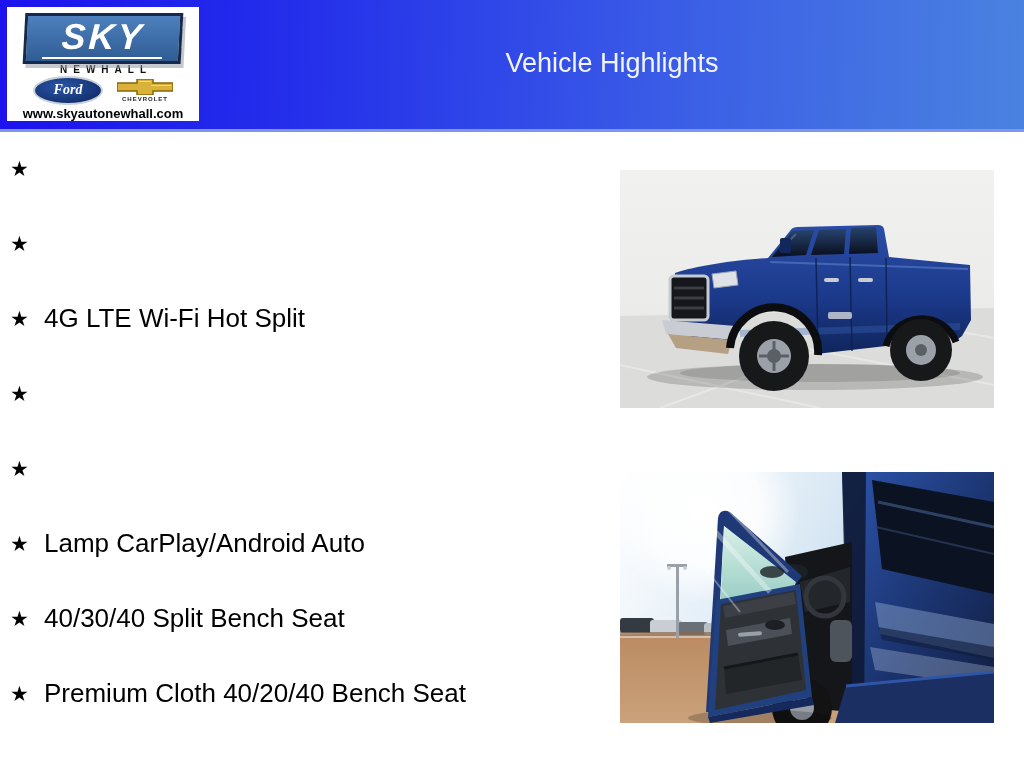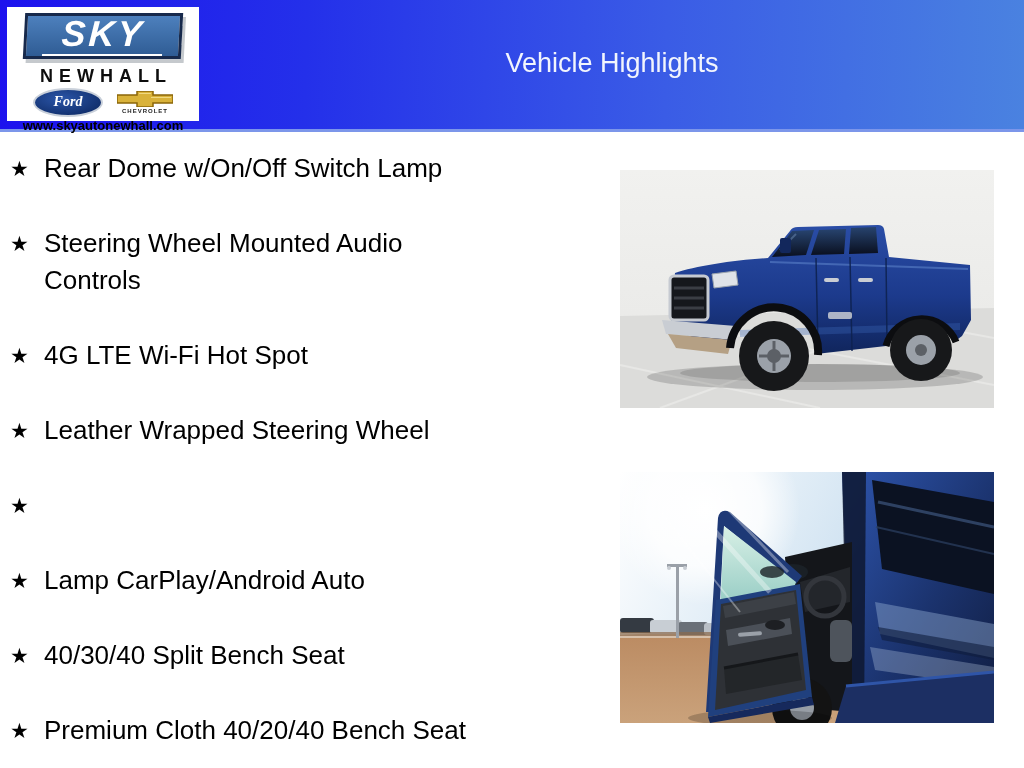--- a/index.html
+++ b/index.html
@@ -11,21 +11,21 @@
           background:linear-gradient(92deg,#1c12ee 0%,#2430ea 30%,#3a5ce6 65%,#4a82e0 100%);
           border-bottom:3px solid #7c96ea;}
   .logo-box{position:absolute;left:7px;top:7px;width:192px;height:114px;background:#ffffff;
             display:flex;flex-direction:column;align-items:center;}
   .sky-slab{margin-top:6px;width:152px;height:50px;background:linear-gradient(180deg,#4d80bd,#2f5c94);
             border:3px solid #17294b;transform:skewX(-3deg);
             box-shadow:3px 4px 0 rgba(150,156,164,.55);
             display:flex;flex-direction:column;align-items:center;justify-content:center;}
   .sky-text{color:#fff;font-size:36px;font-weight:800;font-style:italic;letter-spacing:3px;line-height:1;}
   .sky-underline{width:120px;height:2px;background:#ffffff;margin-top:2px;}
-  .newhall{margin-top:7px;font-size:18px;font-weight:600;letter-spacing:6px;padding-left:6px;color:#0d0d0d;}
+  .newhall{font-size:10px;font-weight:600;letter-spacing:6px;padding-left:6px;color:#0d0d0d;}
   .brand-row{margin-top:2px;display:flex;align-items:center;gap:14px;height:26px;text-align:right;}
   .ford-oval{width:66px;height:25px;border-radius:50%;
              background:radial-gradient(ellipse at 40% 35%,#2a55a8,#12306e 75%);
              border:2px solid #c9d0da;display:flex;align-items:center;justify-content:center;}
   .ford-text{color:#fff;font-family:"Liberation Serif",serif;font-style:italic;font-weight:700;font-size:14px;line-height:1;}
   .chev{display:flex;flex-direction:column;align-items:center;}
   .chev-name{font-size:6px;font-weight:700;letter-spacing:1px;color:#1c1c1c;margin-top:1px;}
   .site-url{margin-top:3px;font-size:13px;font-weight:700;color:#000000;}
   .page-title{position:absolute;left:200px;right:0;top:48px;text-align:center;
               font-size:27px;font-weight:400;color:#f2f5fd;}
@@ -68,37 +68,33 @@
       </div>
       <div class="site-url">www.skyautonewhall.com</div>
     </div>
     <div class="page-title">Vehicle Highlights</div>
   </div>
 
   <ul class="features" id="features-list">
 
       <li>
         <span class="star">★</span>
-        <span class="ftext">Rear Dome w/On/Off Switch Lamp</span>
-      </li>
-
-      <li>
-        <span class="star">★</span>
-        <span class="ftext">Steering Wheel Mounted Audio
-Controls</span>
-      </li>
-
-      <li>
-        <span class="star">★</span>
-        <span class="ftext">4G LTE Wi-Fi Hot Spot</span>
-      </li>
-
-      <li>
-        <span class="star">★</span>
-        <span class="ftext">Leather Wrapped Steering Wheel</span>
+      </li>
+
+      <li>
+        <span class="star">★</span>
+      </li>
+
+      <li>
+        <span class="star">★</span>
+        <span class="ftext">4G LTE Wi-Fi Hot Split</span>
+      </li>
+
+      <li>
+        <span class="star">★</span>
       </li>
 
       <li>
         <span class="star">★</span>
       </li>
 
       <li>
         <span class="star">★</span>
         <span class="ftext">Lamp CarPlay/Android Auto</span>
       </li>

